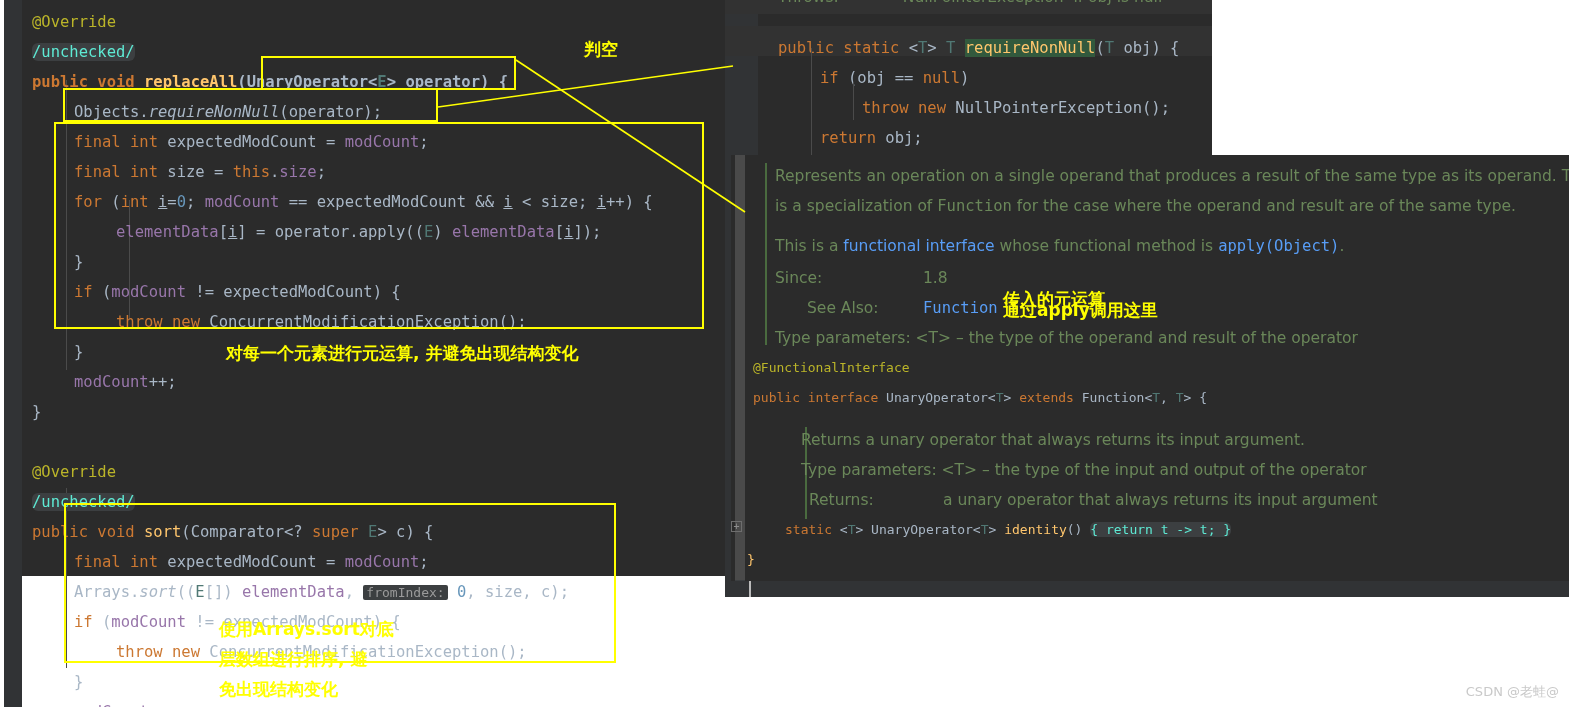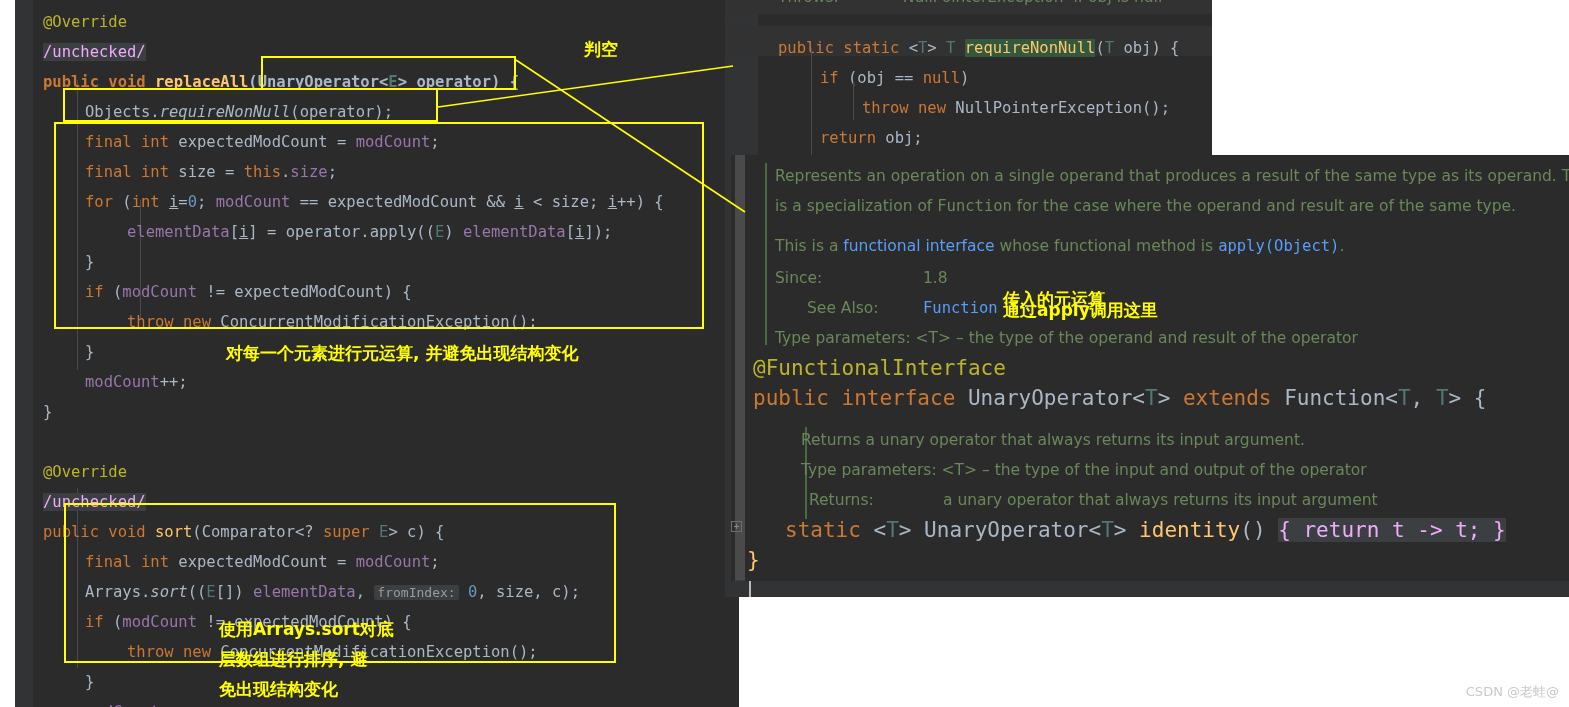--- a/index.html
+++ b/index.html
@@ -6,21 +6,21 @@
   html, body {
     width: 1569px; height: 707px;
     background: #ffffff;
     font-family: "DejaVu Sans Mono", monospace;
     overflow: hidden;
   }
   .stage { position: relative; width: 1569px; height: 707px; background: #fff; }
 
   
   .left-editor {
-    position: absolute; left: 15px; top: 0; width: 724px; height: 707px;
+    position: absolute; left: 4px; top: 0; width: 724px; height: 576px;
     background: #2b2b2b;
   }
   .left-gutter {
     position: absolute; left: 0; top: 0; width: 18px; height: 707px;
     background: #313335;
   }
   .code-area {
     position: absolute; left: 18px; top: 0; right: 0; bottom: 0;
     font-family: "DejaVu Sans Mono", monospace;
     font-size: 15.5px;
@@ -33,21 +33,21 @@
   
   .kw      { color: #cc7832; }
   .ann     { color: #bbb529; }
   .fld     { color: #9876aa; }
   .num     { color: #6897bb; }
   .ident   { color: #a9b7c6; }
   .typ     { color: #507874; }
   .mi      { color: #ffc66d; }
   .italic  { font-style: italic; }
   .uline   { text-decoration: underline; }
-  .grayhl  { background: #3c3f41; color: #f0abfc; }
+  .grayhl  { background: #3c3f41; color: #5eead4; border-radius: 6px; }
   .hintbox { background: #3c3f41; color: #9a9a9a; font-size: 13px; padding: 0 3px; border-radius: 2px; }
   .indentguide {
     position: absolute; width: 1px; background: #4b4b4b;
   }
 
   
   .ybox { position: absolute; border: 2px solid #ffff00; pointer-events: none; }
   .ytext {
     position: absolute; color: #ffff00;
     font-family: "DejaVu Sans", sans-serif;
@@ -89,21 +89,21 @@
     position: absolute; left: 28px; top: 0; right: 0; bottom: 0;
     font-family: "DejaVu Sans", sans-serif; color: #6a8759;
     font-size: 15.5px; line-height: 30px; white-space: pre;
   }
   .docline { position: absolute; white-space: pre; }
   .doc-mono { font-family: "DejaVu Sans Mono", monospace; }
   .doclink { color: #589df6; }
   .docquote-bar { position: absolute; width: 2px; background: #4a6b3f; }
   .codeline {
     position: absolute; font-family: "DejaVu Sans Mono", monospace;
-    font-size: 21px; color: #a9b7c6; white-space: pre;
+    font-size: 13px; color: #a9b7c6; white-space: pre;
   }
   .fold-box {
     position: absolute; width: 11px; height: 11px;
     border: 1px solid #6e6e6e; color: #8d8d8d;
     font-family: "DejaVu Sans Mono", monospace; font-size: 10px;
     line-height: 9px; text-align: center;
   }
   .rd-bottom-strip { position: absolute; left: 0; bottom: 0; width: 100%; height: 16px; background: #313335; }
   .rd-caret { position: absolute; left: 24px; bottom: 0px; width: 2px; height: 16px; background: #bbbbbb; }
 

